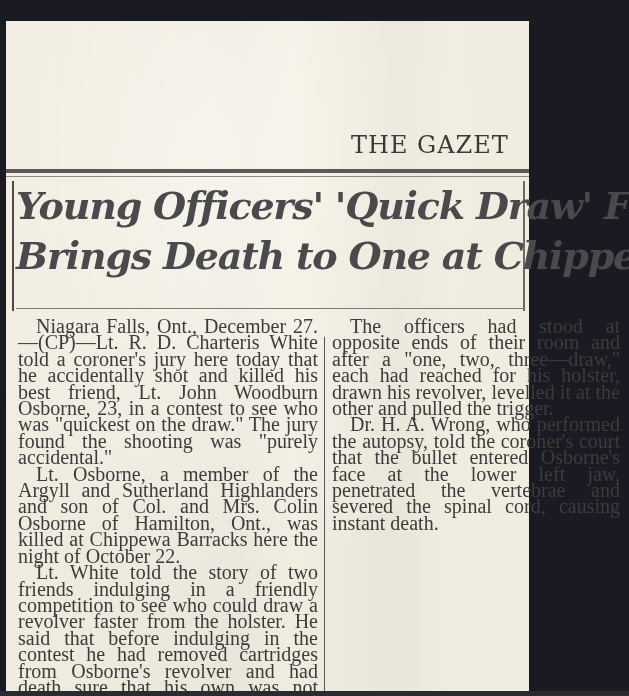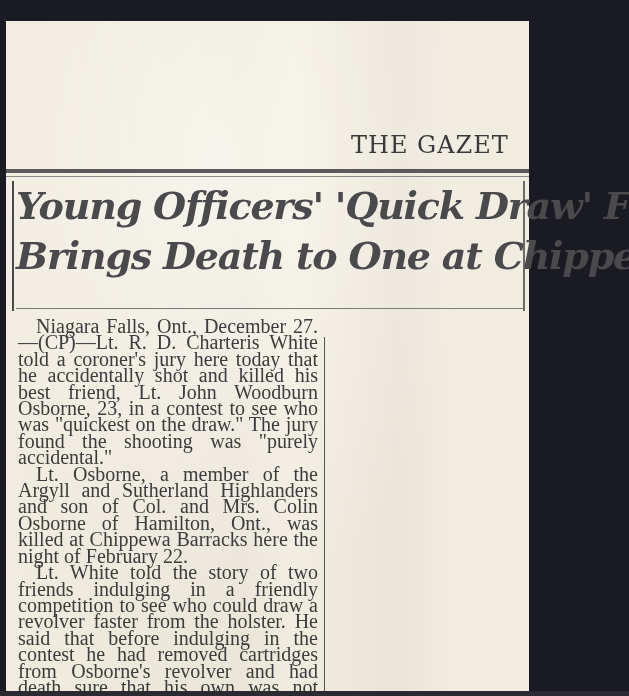--- a/index.html
+++ b/index.html
@@ -74,22 +74,24 @@
   <div class="right-border"></div>
 
   <div class="headline">
     <div>Young Officers' 'Quick Draw' Fun</div>
     <div>Brings Death to One at Chippewa</div>
   </div>
   <div class="head-rule"></div>
 
   <div class="col col-left">
     <p class="first">Niagara Falls, Ont., December 27. —(CP)—Lt. R. D. Charteris White told a coroner's jury here today that he accidentally shot and killed his best friend, Lt. John Woodburn Osborne, 23, in a contest to see who was "quickest on the draw." The jury found the shooting was "purely accidental."</p>
-    <p>Lt. Osborne, a member of the Argyll and Sutherland Highlanders and son of Col. and Mrs. Colin Osborne of Hamilton, Ont., was killed at Chippewa Barracks here the night of February 22.</p>
+    <p>Lt. Osborne, a member of the Argyll and Sutherland Highlanders and son of Col. and Mrs. Colin Osborne of Hamilton, Ont., was killed at Chippewa Barracks here the night of October 22.</p>
     <p>Lt. White told the story of two friends indulging in a friendly competition to see who could draw a revolver faster from the holster. He said that before indulging in the contest he had removed cartridges from Osborne's revolver and had death sure that his own was not loaded.</p>
   </div>
 
   <div class="col-divider"></div>
 
   <div class="col col-right">
+    <p class="first">The officers had stood at opposite ends of their room and after a "one, two, three—draw," each had reached for his holster, drawn his revolver, levelled it at the other and pulled the trigger.</p>
+    <p>Dr. H. A. Wrong, who performed the autopsy, told the coroner's court that the bullet entered Osborne's face at the lower left jaw, penetrated the vertebrae and severed the spinal cord, causing instant death.</p>
   </div>
 </div>
 <div class="bottom-edge"></div>
 
 </body></html>

